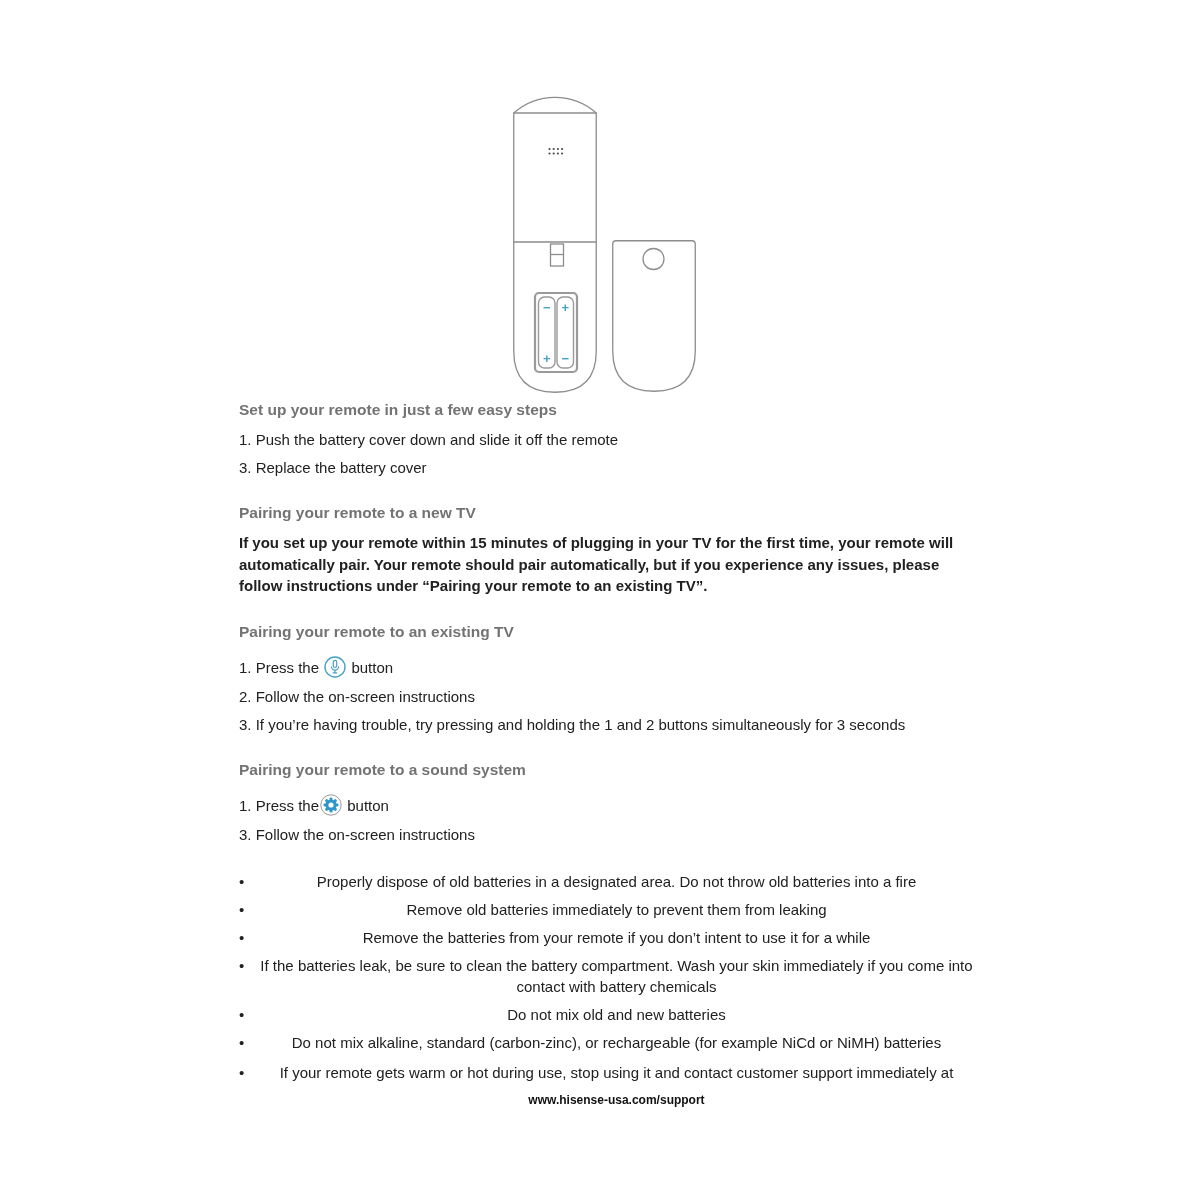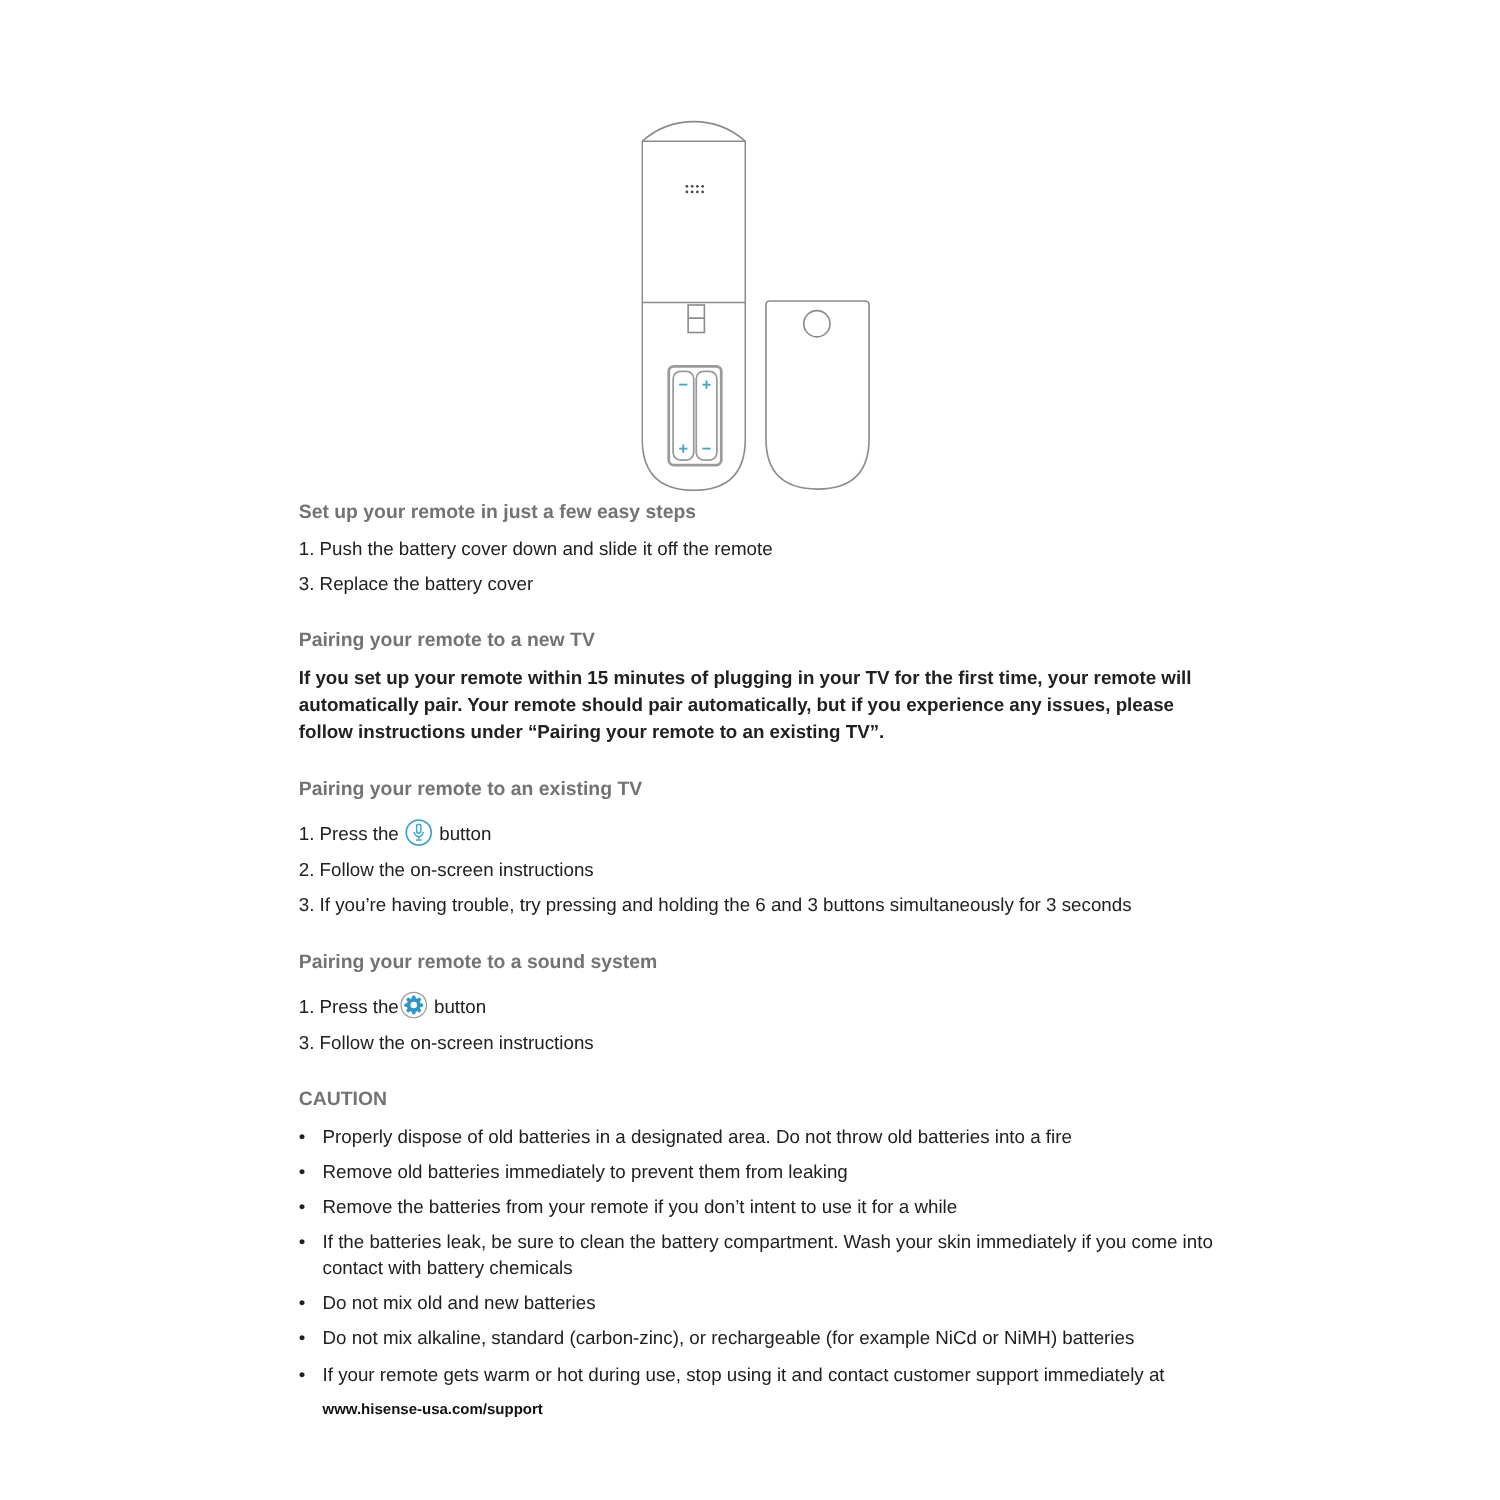--- a/index.html
+++ b/index.html
@@ -28,21 +28,21 @@
     margin:0 0 10px 0;color:#737373;
   }
   .body-text{font-size:15px;line-height:21.5px;margin:0;font-weight:bold;}
   .num-item,.bul-item{
     font-size:15px;line-height:21px;
     margin:0 0 7px 0;
   }
   .num-item{padding-left:19px;text-indent:-19px;}
   .bul-item{display:flex;margin:0 0 7px 0;}
   .bul-item .marker{width:19px;flex:0 0 19px;}
-  .bul-item .btxt{flex:1;}
+  .bul-item .btxt{flex:1;text-align:center;}
   .keep-ws{white-space:pre-wrap;}
   .icon-badge{
     display:inline-block;vertical-align:middle;
     width:22px;height:22px;margin:-3px 1px 0 1px;
   }
   .url{font-weight:bold;font-size:12px;color:#111;}
   .step-icon-line{margin:16px 0 7px 0;font-size:15px;line-height:22px;}
 </style>
 </head>
 <body>
@@ -109,21 +109,21 @@
       <h2>Pairing your remote to an existing TV</h2>
       <div class="step-icon-line">
         <span class="keep-ws">1. Press the </span><span class="icon-badge"><svg width="22" height="22" viewBox="0 0 22 22">
             <circle cx="11" cy="11" r="10" fill="none" stroke="#45a3c6" stroke-width="1.4"></circle>
             <rect x="9.3" y="4.3" width="3.4" height="7.2" rx="1.7" fill="none" stroke="#45a3c6" stroke-width="1.2"></rect>
             <path d="M 7.4 10.6 a 3.6 3.6 0 0 0 7.2 0" fill="none" stroke="#45a3c6" stroke-width="1.2"></path>
             <path d="M 11 14.3 L 11 16.2 M 8.8 16.9 L 13.2 16.9" fill="none" stroke="#45a3c6" stroke-width="1.2"></path>
           </svg></span><span class="keep-ws"> button</span>
       </div>
       <div class="num-item">2. Follow the on-screen instructions</div>
-      <div class="num-item">3. If you’re having trouble, try pressing and holding the 6 and 3 buttons simultaneously for 3 seconds</div>
+      <div class="num-item">3. If you’re having trouble, try pressing and holding the 1 and 2 buttons simultaneously for 3 seconds</div>
     </div>
 
     <div class="sec">
       <h2>Pairing your remote to a sound system</h2>
       <div class="step-icon-line">
         <span class="keep-ws">1. Press the</span><span class="icon-badge"><svg width="22" height="22" viewBox="0 0 22 22">
             <circle cx="11" cy="11" r="10.2" fill="none" stroke="#9a9a9a" stroke-width="1"></circle>
             <g fill="#2e96cb" transform="translate(11,11)">
               <circle r="5.6"></circle>
               <g>
@@ -137,21 +137,20 @@
                 <rect x="-1.5" y="-7.6" width="3" height="4" rx="1.4" transform="rotate(315)"></rect>
               </g>
               <circle r="2.6" fill="#ffffff"></circle>
             </g>
           </svg></span><span class="keep-ws"> button</span>
       </div>
       <div class="num-item">3. Follow the on-screen instructions</div>
     </div>
 
     <div class="sec">
-      <h2>CAUTION</h2>
 
       <div class="bul-item">
         <span class="marker">•</span>
         <span class="btxt">Properly dispose of old batteries in a designated area. Do not throw old batteries into a fire</span>
       </div>
       <div class="bul-item">
         <span class="marker">•</span>
         <span class="btxt">Remove old batteries immediately to prevent them from leaking</span>
       </div>
       <div class="bul-item">

